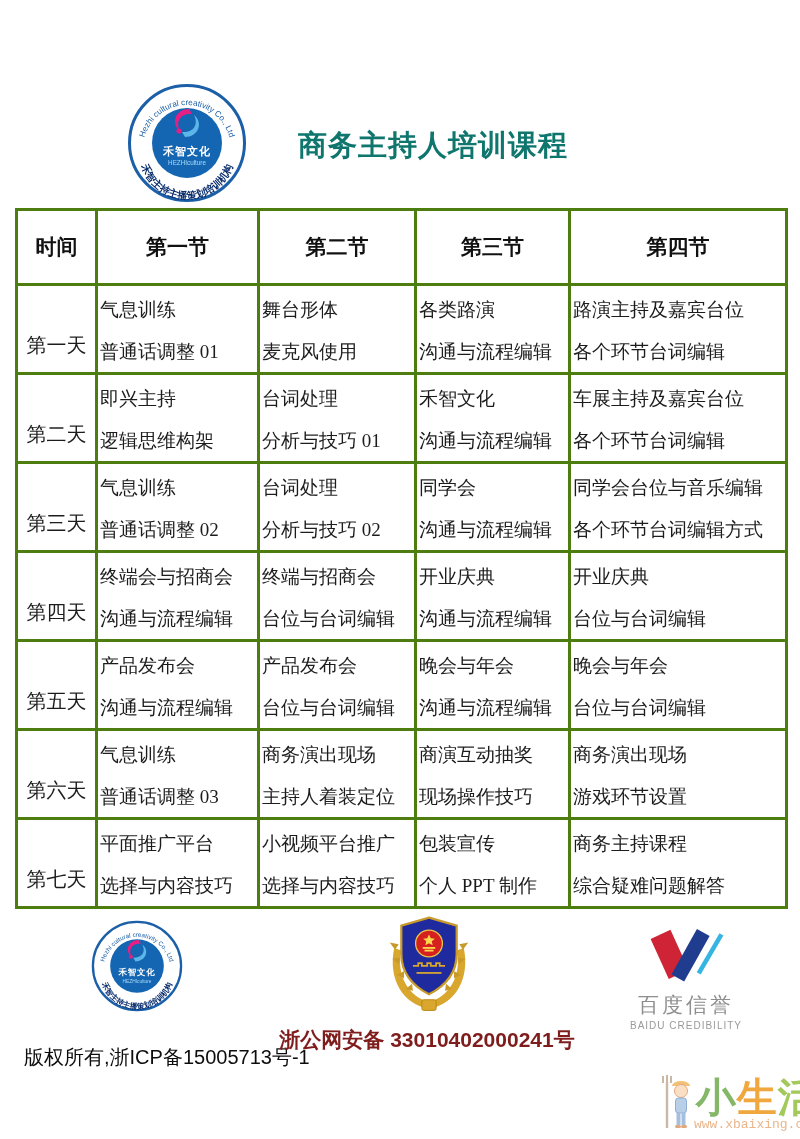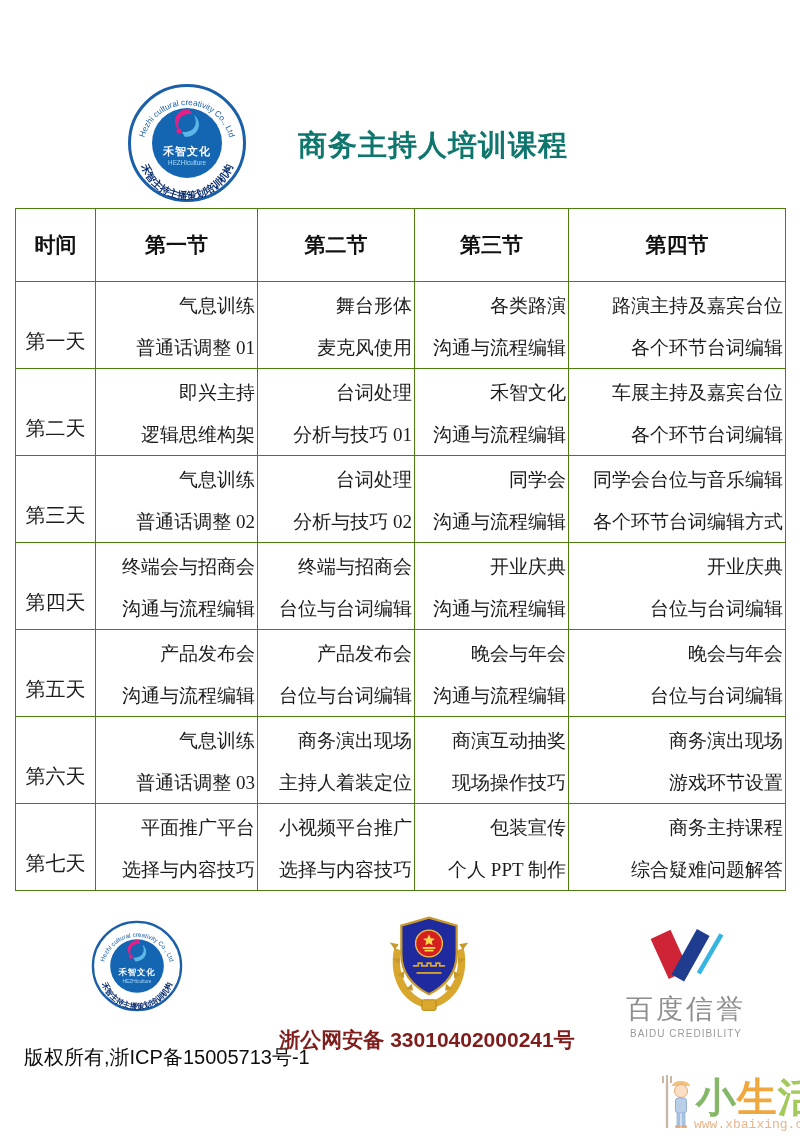--- a/index.html
+++ b/index.html
@@ -10,44 +10,44 @@
 
   
   #header-logo { left:127px; top:83px; width:120px; height:120px; }
   #page-title  { left:433px; top:126px; transform:translateX(-50%);
                  font-size:29px; font-weight:bold; letter-spacing:1px;
                  white-space:nowrap; color:#0f766e; }
 
   
   #course-table { left:15px; top:208px; }
   table { border-collapse:collapse; table-layout:fixed; width:770px; }
-  td { border:1px solid #4d7c0f; padding:0; vertical-align:top; }
+  td { border:3px solid #4d7c0f; padding:0; vertical-align:top; }
   thead td { height:72px; }
   .hcell { height:72px; display:flex; align-items:center; justify-content:center;
            font-weight:bold; font-size:21px; color:#111; }
   .day-cell { height:86px; display:flex; align-items:flex-end; justify-content:center;
               padding-bottom:13px; font-size:20px; color:#1c1c1c; }
-  .cell { height:86px; display:flex; flex-direction:column; align-items:flex-end;
+  .cell { height:86px; display:flex; flex-direction:column; align-items:flex-start;
           justify-content:space-between; padding:14px 2px 10px;
           font-size:19px; color:#1c1c1c; }
   .cell .line { line-height:20px; white-space:nowrap; }
 
   
   #footer-logo   { left:91px; top:920px; width:92px; height:92px; }
   #copyright     { left:24px; top:1028px; font-family:"Liberation Sans","DejaVu Sans",sans-serif;
                    font-size:20px; color:#0d0d0d; white-space:nowrap;margin-top:16px; }
   #police-badge  { left:383px; top:914px; width:92px; height:100px; }
   #police-record { left:427px; top:1026px; transform:translateX(-50%);
                    font-family:"Liberation Sans","DejaVu Sans",sans-serif;
                    font-size:21px; font-weight:bold; color:#7f1d1d; white-space:nowrap; }
   #baidu-block   { left:686px; top:928px; transform:translateX(-50%);
                    display:flex; flex-direction:column; align-items:center;
                    font-family:"Liberation Sans","DejaVu Sans",sans-serif; }
   #baidu-v       { width:82px; height:60px; }
-  #baidu-cn      { margin-top:3px; font-size:27px; color:#8e8e8e; letter-spacing:3px; white-space:nowrap; }
+  #baidu-cn      { margin-top:3px; font-size:21px; color:#8e8e8e; letter-spacing:3px; white-space:nowrap; }
   #baidu-en      { margin-top:1px; font-size:10px; color:#9a9a9a; letter-spacing:1px; white-space:nowrap; }
   #baidu-cert    { margin-top:6px; font-size:21px; font-weight:bold; color:#151515;
                    letter-spacing:2px; white-space:nowrap; }
 
   
   #watermark { right:2px; top:1074px; width:138px; display:flex; align-items:flex-end; }
   #wm-figure { width:34px; height:58px; flex:none; }
   #wm-right  { display:flex; flex-direction:column; align-items:flex-end; }
   #wm-text   { font-size:40px; font-weight:bold; line-height:42px; letter-spacing:1px; white-space:nowrap; }
   #wm-url    { font-family:"Liberation Mono","DejaVu Sans Mono",monospace;

